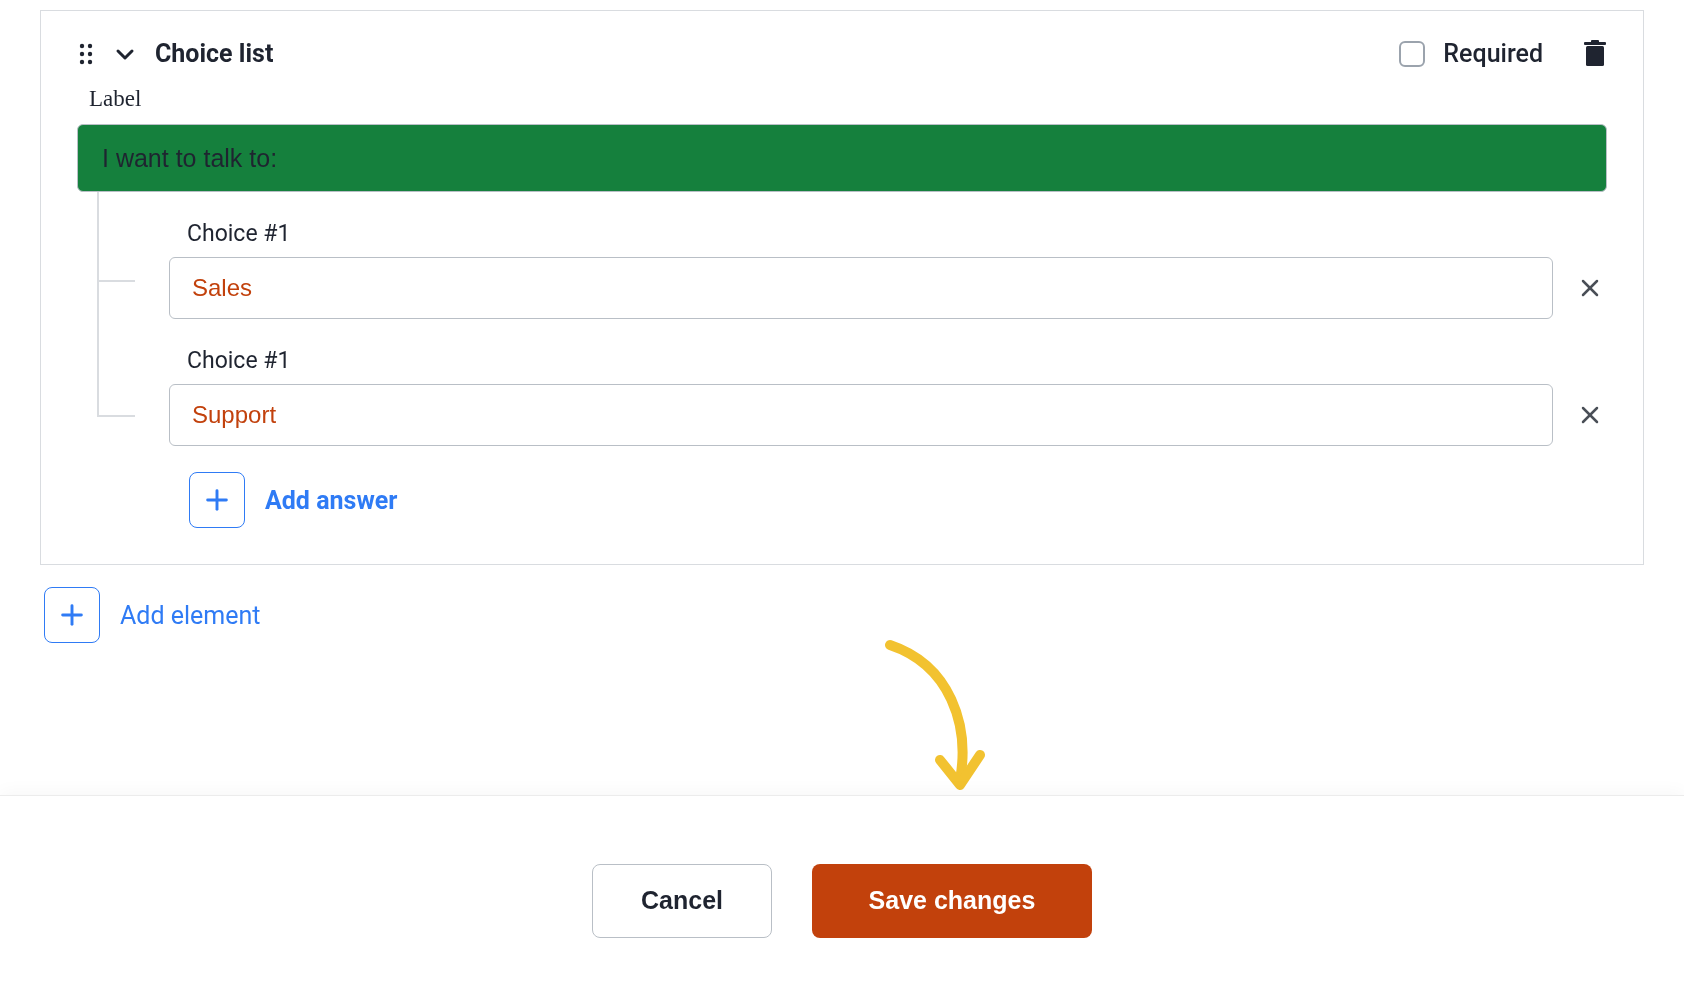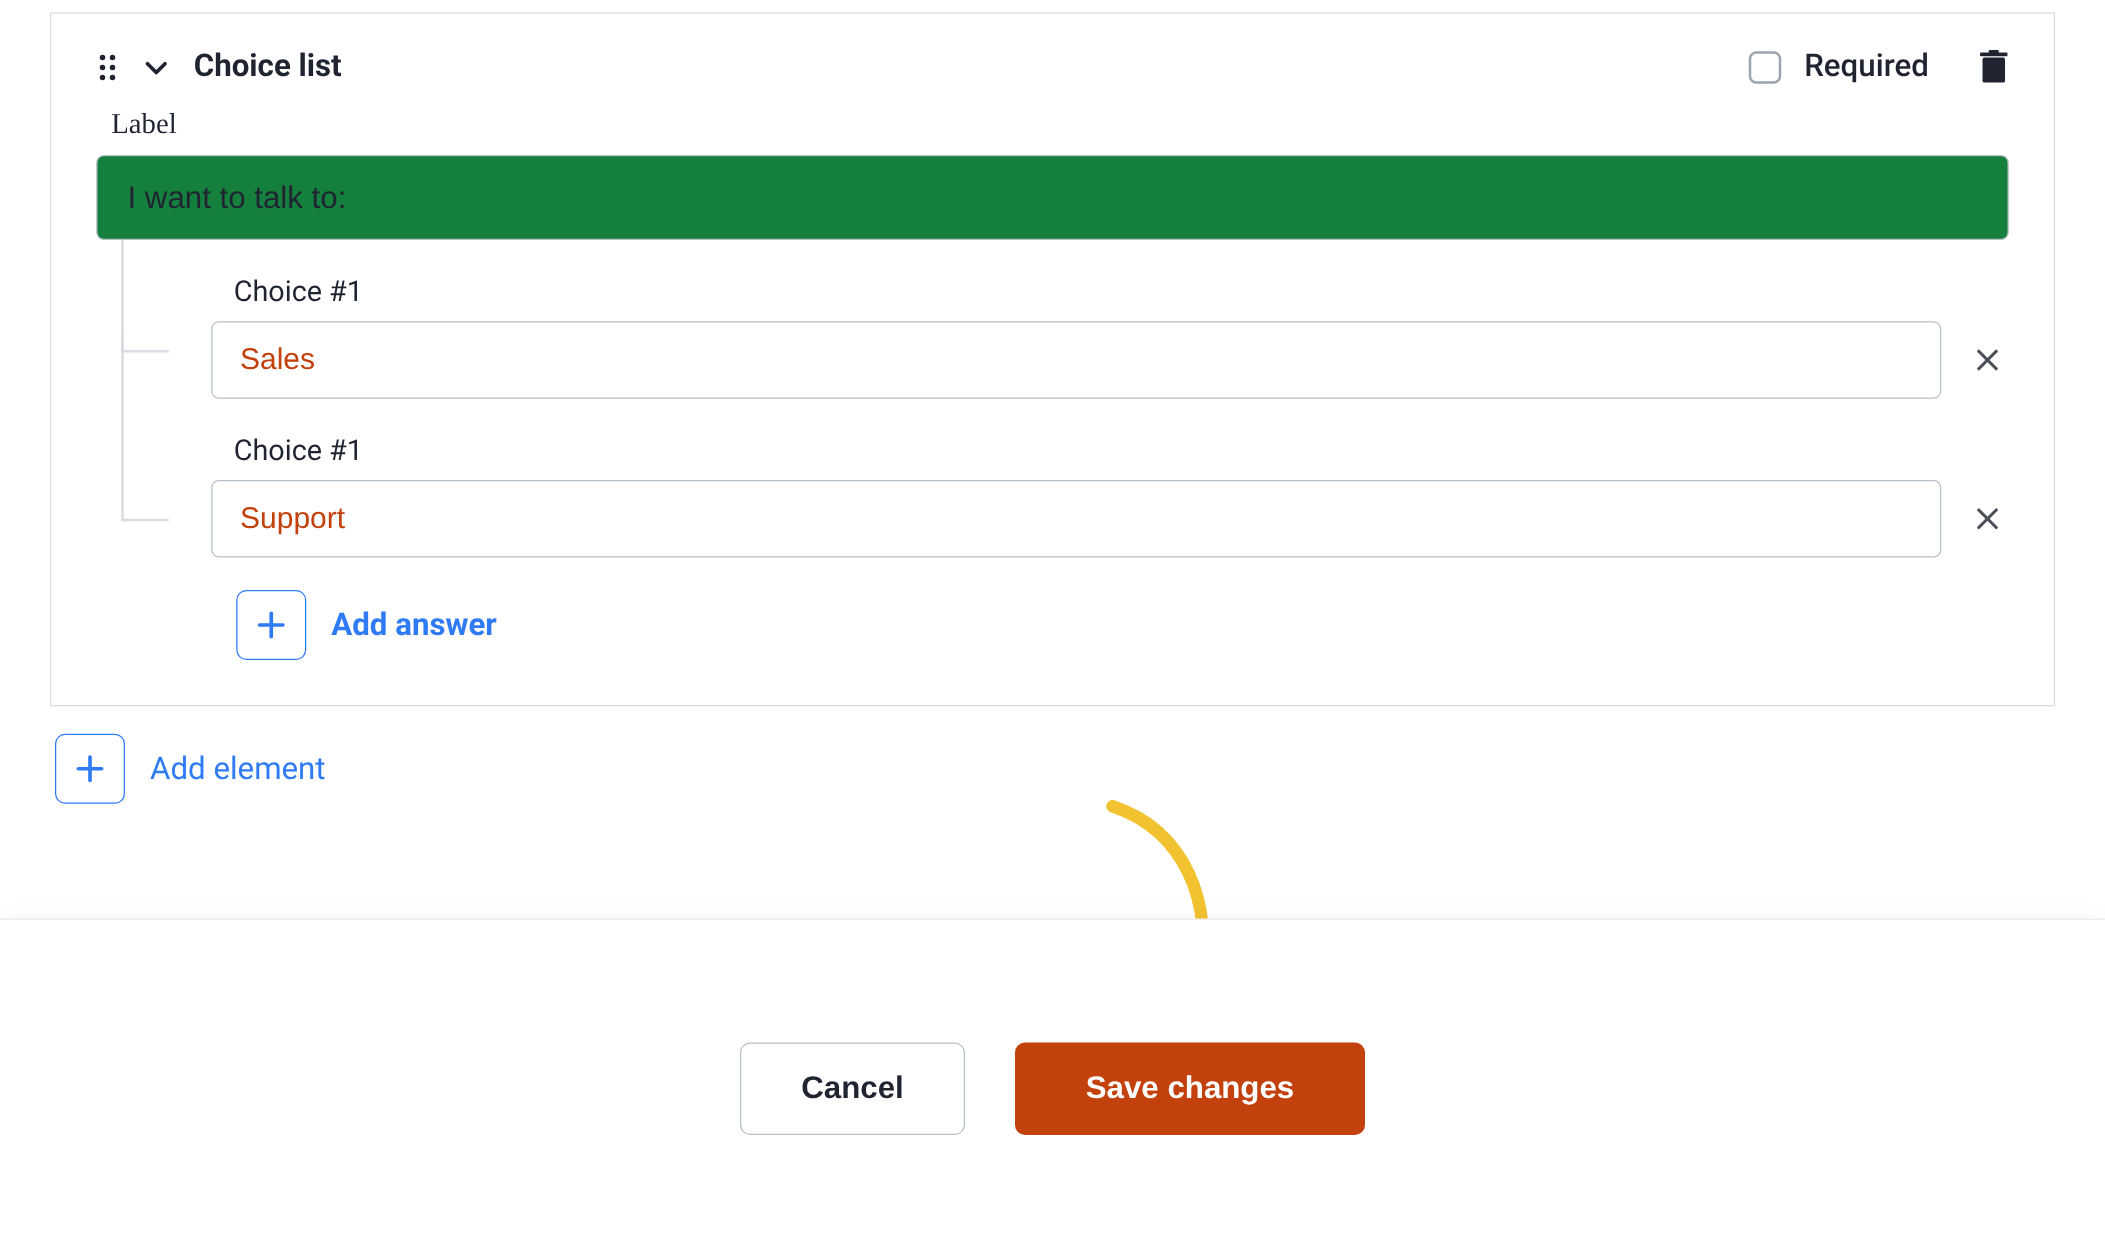--- a/index.html
+++ b/index.html
@@ -182,21 +182,21 @@
     display: flex;
     align-items: center;
     gap: 20px;
     margin-left: 4px;
   }
   .footer-bar {
     position: absolute;
     left: 0;
     right: 0;
     bottom: 0;
-    height: 270px;
+    height: 210px;
     display: flex;
     align-items: center;
     justify-content: center;
     gap: 40px;
     background: #ffffff;
     border-top: 1px solid #ececec;
     box-shadow: 0 -4px 16px rgba(0,0,0,0.03);
   }
   .btn {
     height: 74px;

